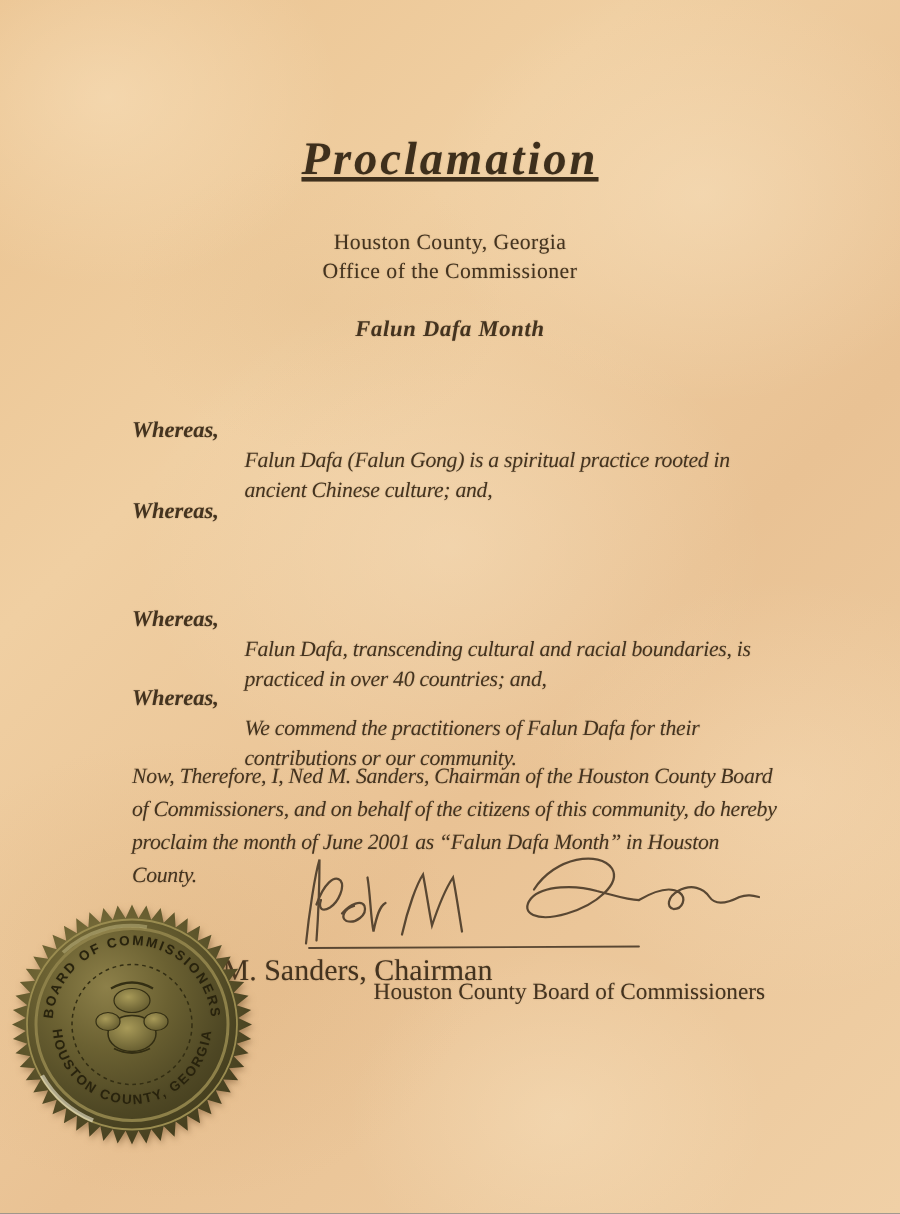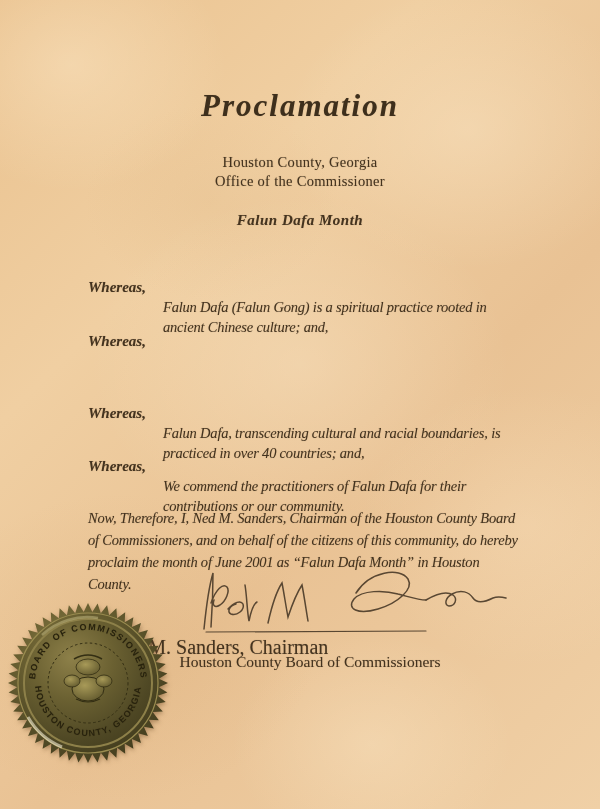--- a/index.html
+++ b/index.html
@@ -15,42 +15,42 @@
       radial-gradient(280px 220px at 20% 80%, rgba(208,162,106,0.22), transparent 70%),
       radial-gradient(200px 160px at 62% 92%, rgba(255,240,210,0.30), transparent 70%),
       radial-gradient(180px 140px at 35% 25%, rgba(214,170,116,0.18), transparent 70%),
       linear-gradient(135deg, #eac28f 0%, #f0cfa2 30%, #e9c294 60%, #f0d0a6 100%);
   }
   .page * { text-shadow: 0 0 1px rgba(74,56,34,0.30); }
   .abs { position:absolute; }
   .center { left:0; right:0; text-align:center; }
   .doc-title {
     top:88px; font-size:31px; font-weight:bold; font-style:italic;
-    letter-spacing:2px; color:#3e2f1c;
+    letter-spacing:2px; color:#3e2f1c;text-decoration:underline;
   }
   .org { top:153px; font-size:14.5px; line-height:19px; letter-spacing:0.3px; }
   .subject {
     top:212px; font-size:15px; font-weight:bold; font-style:italic; letter-spacing:0.5px;
   }
   .clause { left:88px; display:flex; }
   .clause .lbl {
     width:75px; flex:0 0 75px; font-weight:bold; font-style:italic;
     font-size:15px; line-height:20px;
   }
   .clause .txt {
     font-style:italic; font-size:14.5px; line-height:20px;
     white-space:pre; letter-spacing:-0.2px;margin-top:20px;
   }
   .c1 { top:277px; } .c2 { top:331px; } .c3 { top:403px; } .c4 { top:456px; }
   .therefore {
     left:88px; top:507px; font-style:italic; font-size:14.5px;
     line-height:22px; white-space:pre; letter-spacing:-0.2px;
   }
   .sig-name  { top:636px; left:110px; width:400px; text-align:left; font-size:20px; }
-  .sig-org   { top:653px; left:110px; width:400px; text-align:center; font-size:15.5px; }
+  .sig-org   { top:653px; left:110px; width:400px; text-align:right; font-size:15.5px; }
   .sig-svg { left:150px; top:563px; }
   .seal-svg { left:2px; top:597px; }
   svg * { text-shadow:none; }
 </style>
 </head>
 <body>
 
 <div class="page">
 
   <div class="abs center doc-title">Proclamation</div>

